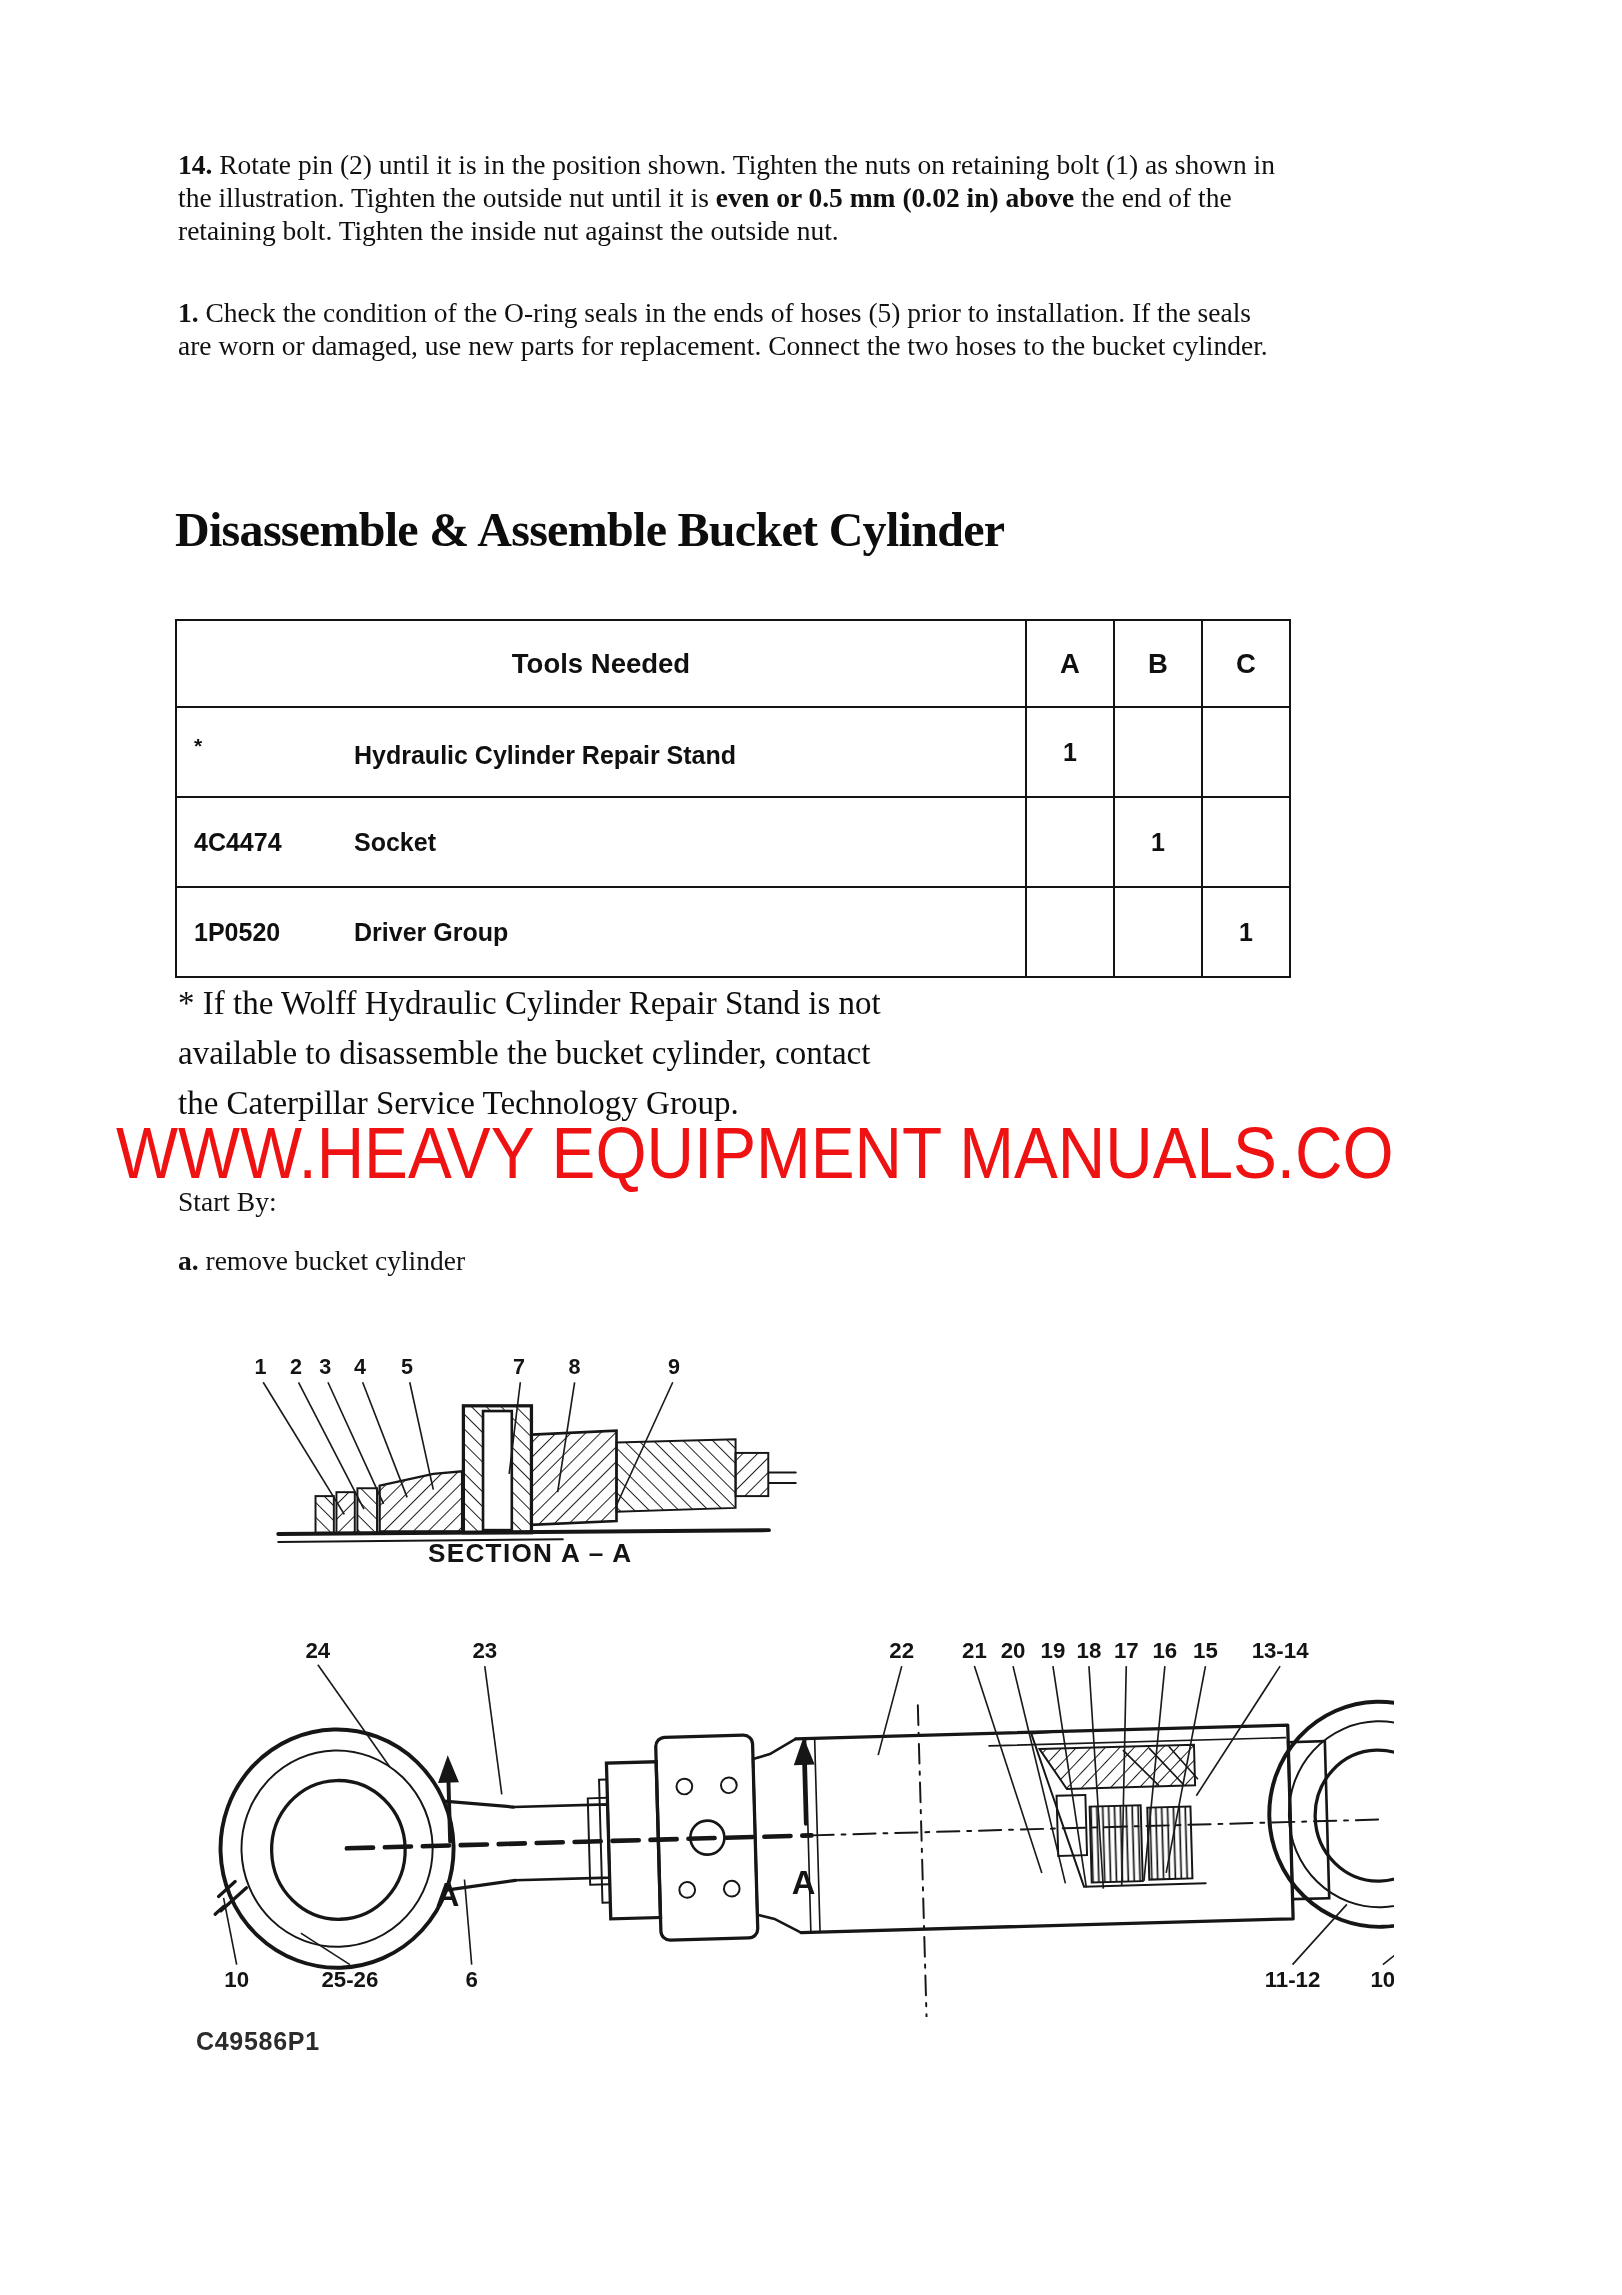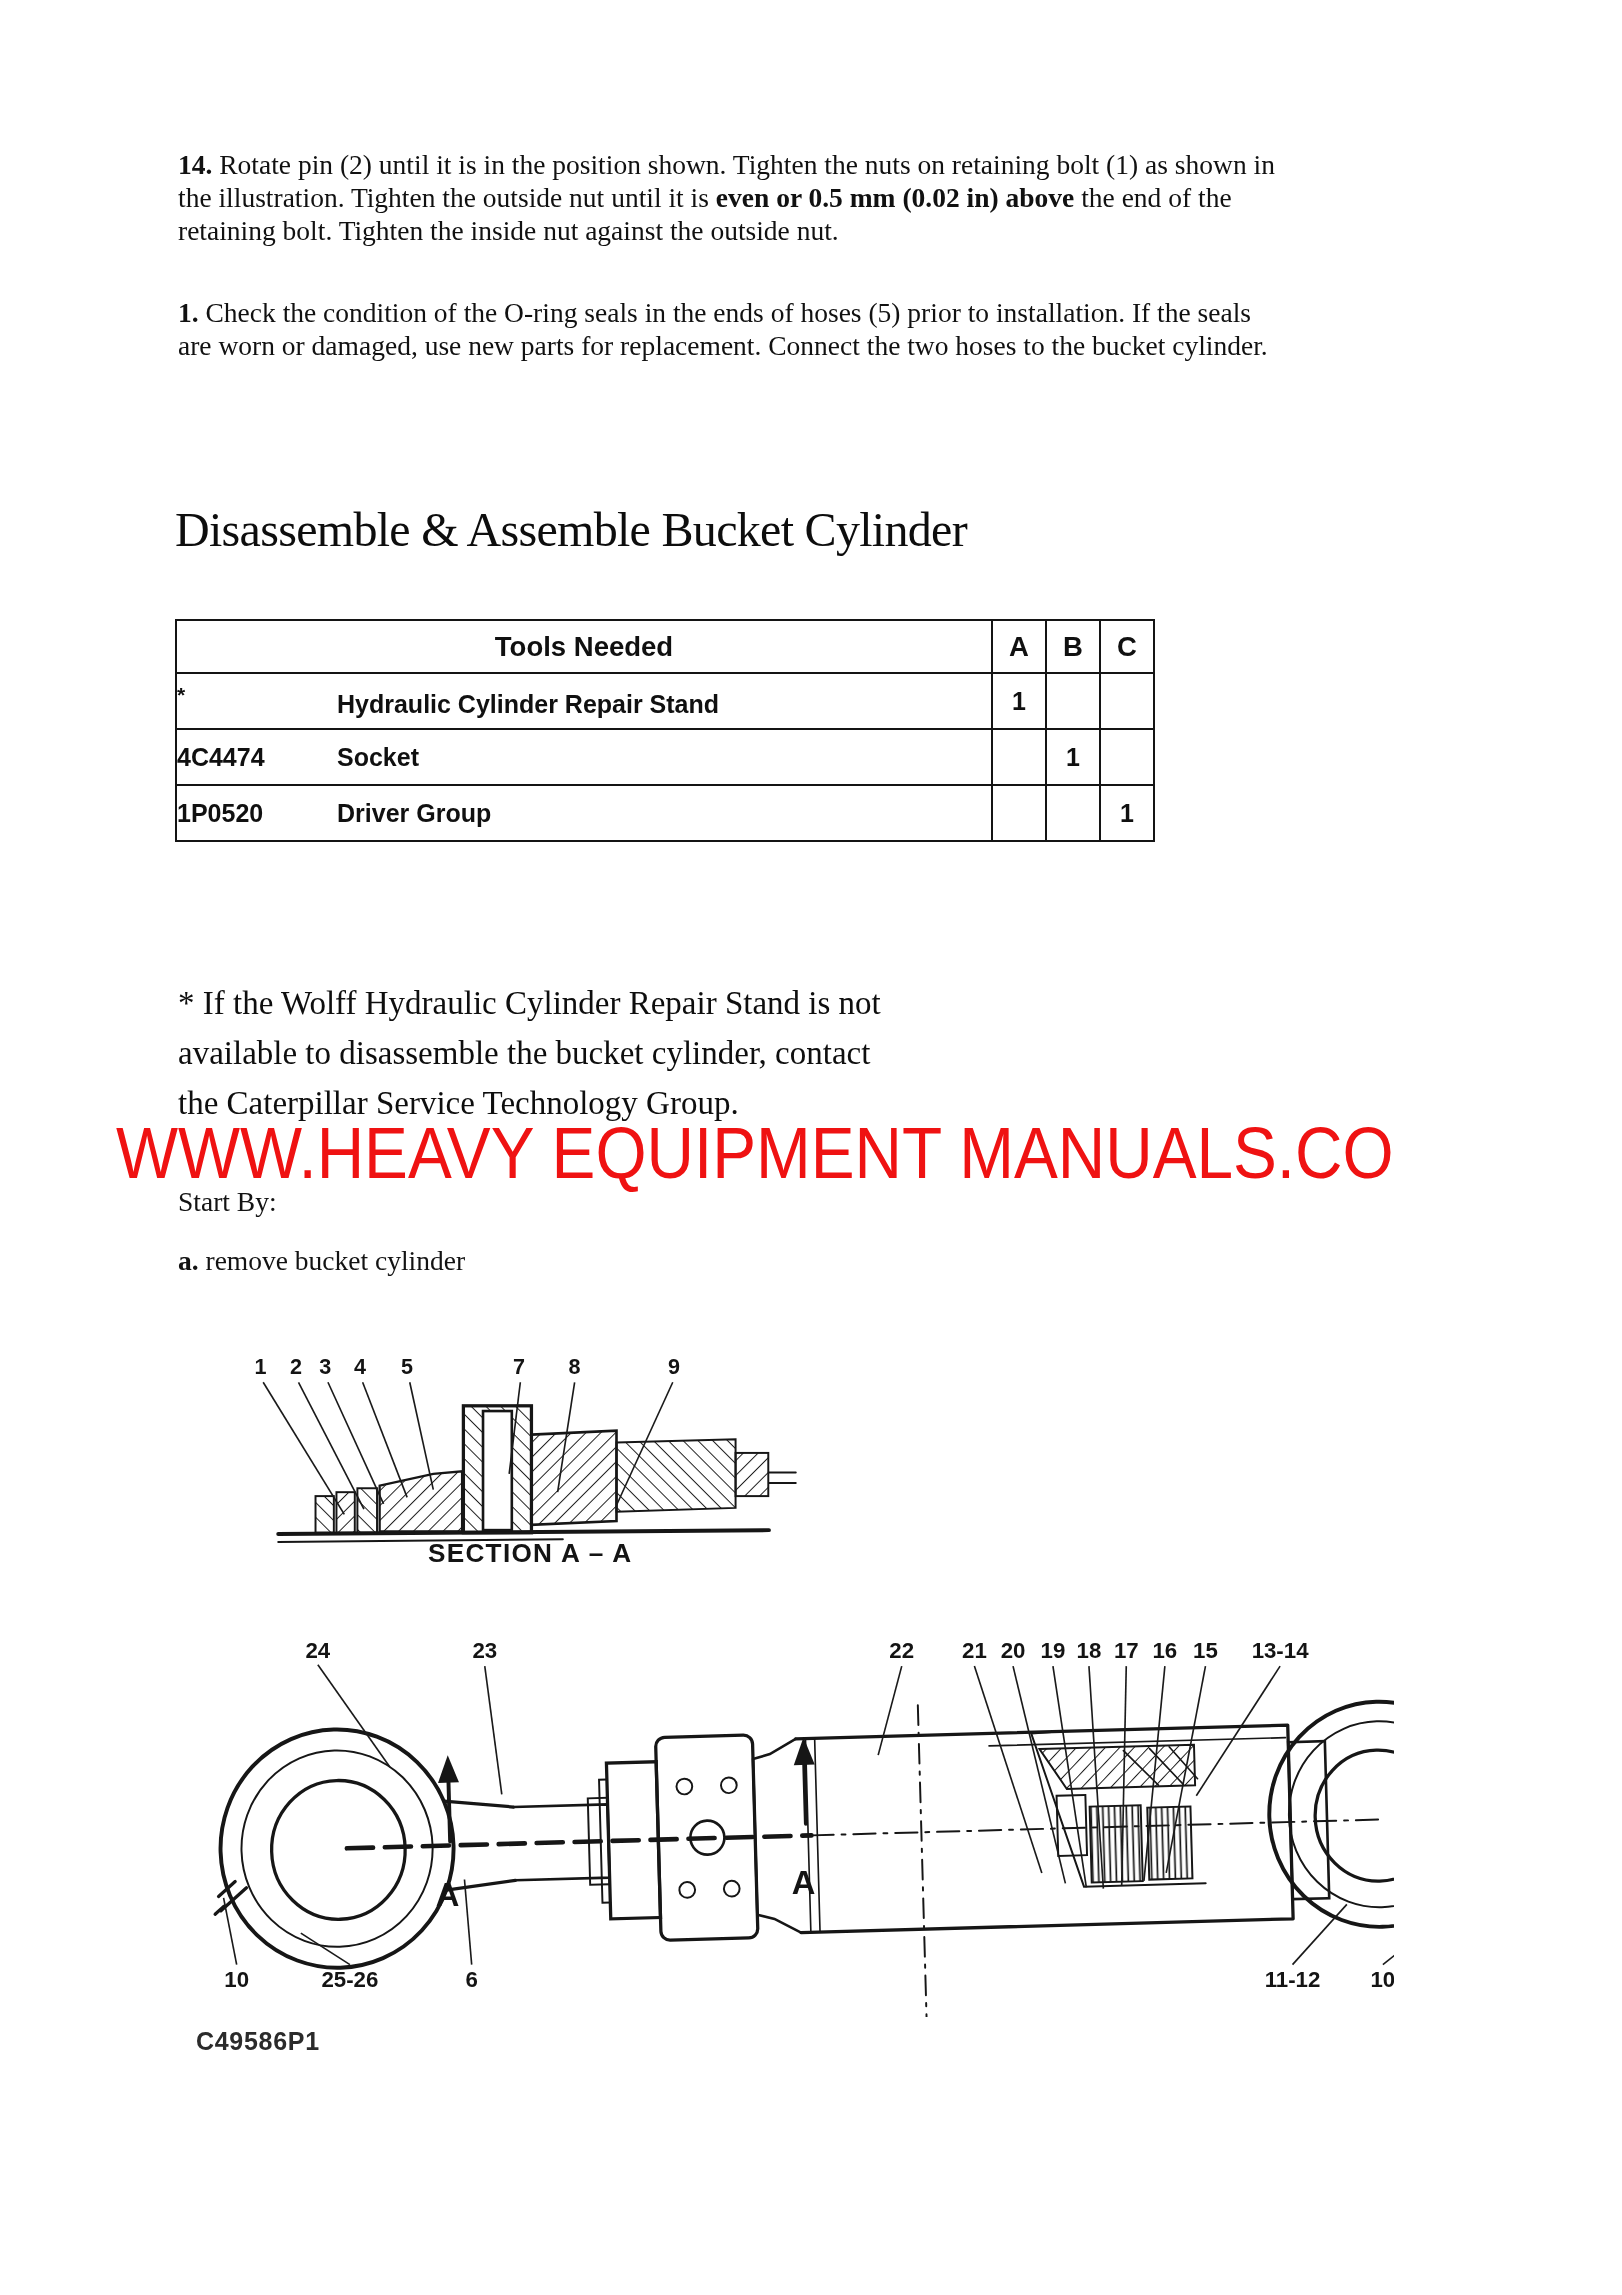--- a/index.html
+++ b/index.html
@@ -16,34 +16,34 @@
     font-size:27.5px;line-height:33px;
     white-space:pre-line;
     color:#111;
   }
   .b{font-weight:bold;}
   #p14{top:148px;}
   #p15{top:296px;}
   #p16{top:397px;}
   .main-heading{
     position:absolute;left:175px;top:500px;
-    font-size:48px;line-height:60px;font-weight:400;
+    font-size:48px;line-height:60px;font-weight:700;
     letter-spacing:-0.7px;color:#0d0d0d;white-space:nowrap;
   }
   
   .tools-table-wrap{position:absolute;left:175px;top:619px;}
   table.tools{
     border-collapse:collapse;
     font-family:"Liberation Sans", sans-serif;
     color:#101010;
     table-layout:fixed;
   }
   table.tools th, table.tools td{
     border:2.6px solid #141414;
-    padding:0;
+    padding:17px;
   }
   .col-name{width:814px;}
   .col-abc{width:52px;}
   table.tools th{height:51px;font-size:27.5px;font-weight:700;text-align:center;}
   table.tools td{height:54px;font-size:25px;font-weight:600;vertical-align:middle;}
   td.name-cell{padding-left:27.5px;}
   .tool-no{display:inline-block;min-width:160px;}
   .tool-star{font-size:21px;vertical-align:10.5px;}
   td.qty{text-align:center;}
   

